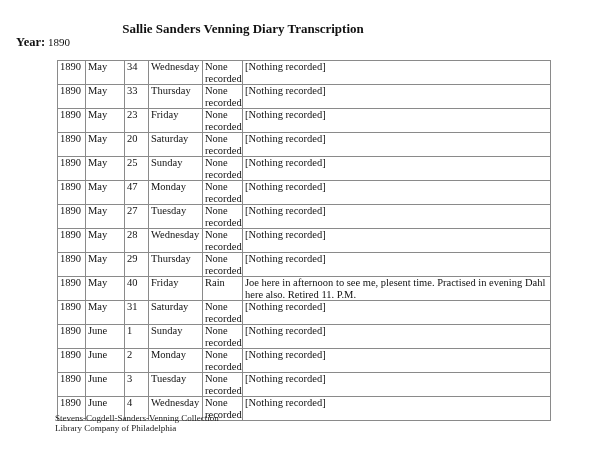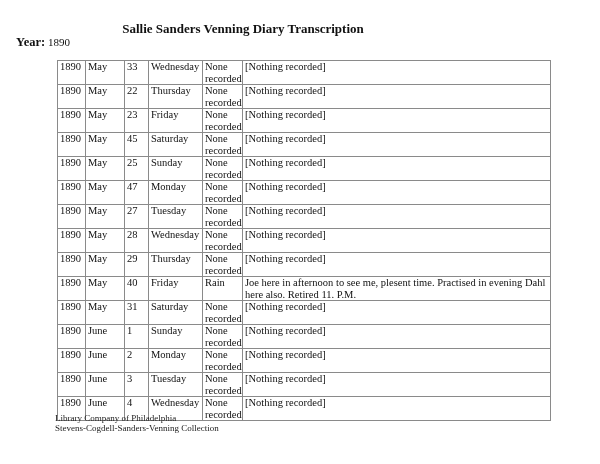--- a/index.html
+++ b/index.html
@@ -32,45 +32,45 @@
       <col class="c2">
       <col class="c3">
       <col class="c4">
       <col class="c5">
       <col class="c6">
   </colgroup>
   <tbody id="diary-body">
       <tr>
         <td>1890</td>
         <td>May</td>
-        <td>33</td>
+        <td>34</td>
         <td>Wednesday</td>
         <td>None recorded</td>
         <td>[Nothing recorded]</td>
       </tr>
       <tr>
         <td>1890</td>
         <td>May</td>
-        <td>22</td>
+        <td>33</td>
         <td>Thursday</td>
         <td>None recorded</td>
         <td>[Nothing recorded]</td>
       </tr>
       <tr>
         <td>1890</td>
         <td>May</td>
         <td>23</td>
         <td>Friday</td>
         <td>None recorded</td>
         <td>[Nothing recorded]</td>
       </tr>
       <tr>
         <td>1890</td>
         <td>May</td>
-        <td>45</td>
+        <td>20</td>
         <td>Saturday</td>
         <td>None recorded</td>
         <td>[Nothing recorded]</td>
       </tr>
       <tr>
         <td>1890</td>
         <td>May</td>
         <td>25</td>
         <td>Sunday</td>
         <td>None recorded</td>
@@ -153,15 +153,15 @@
         <td>June</td>
         <td>4</td>
         <td>Wednesday</td>
         <td>None recorded</td>
         <td>[Nothing recorded]</td>
       </tr>
     </tbody>
 </table>
 
 <div class="footer">
+  <div>Stevens-Cogdell-Sanders-Venning Collection</div>
   <div>Library Company of Philadelphia</div>
-  <div>Stevens-Cogdell-Sanders-Venning Collection</div>
 </div>
 
 </body></html>

